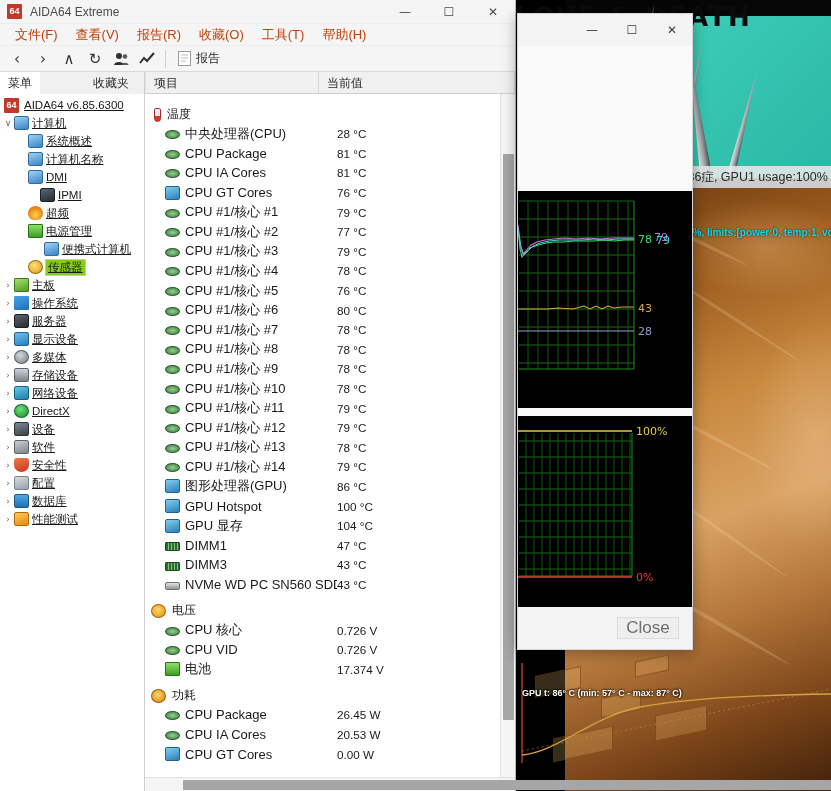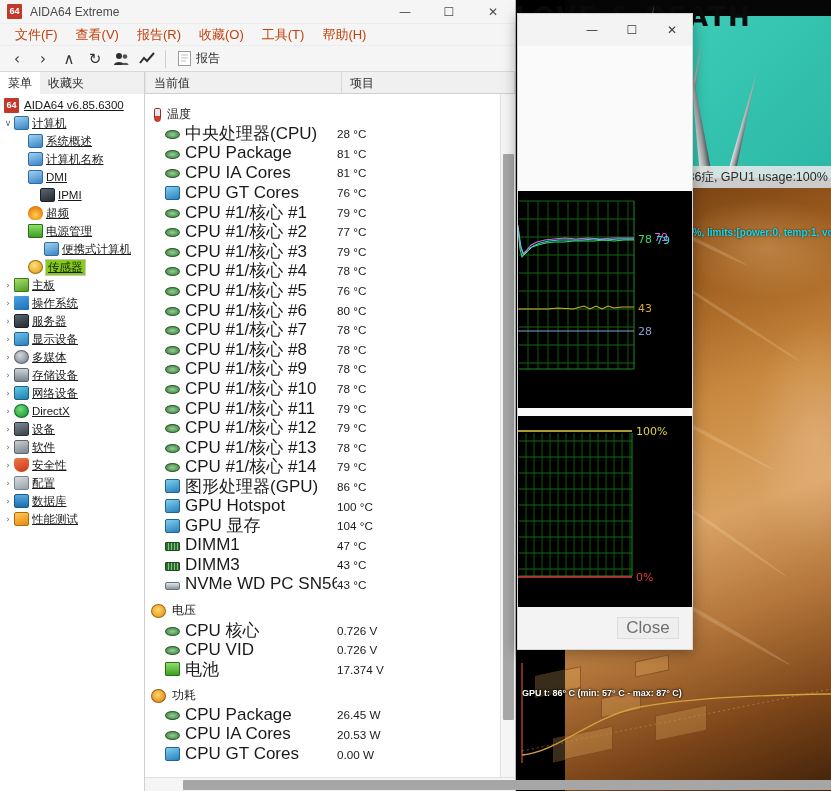--- a/index.html
+++ b/index.html
@@ -122,21 +122,21 @@
   .tb-report { display:flex; align-items:center; gap:5px; padding:0 7px; height:24px; }
   .tb-report-label { font-size:12px; color:#2b2b2b; }
 
   .body-row { flex:1; display:flex; min-height:0; }
 
   
   .tree-pane {
     width:145px; background:#fff; border-right:1px solid #cfcfcf;
     display:flex; flex-direction:column; flex:none;
   }
-  .tree-tabs { display:flex; height:22px; background:#f0f0f0; flex:none; }
+  .tree-tabs { display:flex; height:22px; background:#f0f0f0; flex:none;gap:45px; }
   .tree-tab {
     font-size:12px; color:#2b2b2b; padding:3px 8px 0 8px;
   }
   .tree-tab.active { background:#fff; }
   .tree-scroll { flex:1; overflow:hidden; padding-top:2px; }
   .tnode {
     display:flex; align-items:center; height:18px; font-size:11.5px; color:#1a1a1a;
     white-space:nowrap;
   }
   .tarrow {
@@ -188,21 +188,21 @@
   .rhcell.c1 { width:173px; flex:none; }
   .rhcell.c2 { flex:1; }
   .rlist { flex:1; overflow:hidden; position:relative; padding-top:4px; }
   .sect {
     display:flex; align-items:center; height:19px; margin-top:7px; padding-left:6px;
   }
   .sect .tico { margin-right:6px; }
   .sect-label { font-size:12px; color:#1a1a1a; }
   .row { display:flex; align-items:center; height:19.6px; padding-left:20px; }
   .row .tico { margin-right:5px; }
-  .rname { width:152px; font-size:17px; color:#1a1a1a; white-space:nowrap; overflow:hidden; }
+  .rname { width:152px; font-size:13px; color:#1a1a1a; white-space:nowrap; overflow:hidden; }
   .rval { font-size:11.7px; color:#1a1a1a; }
 
   .vscroll {
     position:absolute; right:0; top:0; width:15px; bottom:0; background:#f5f5f5;
     border-left:1px solid #e0e0e0;
   }
   .vthumb { position:absolute; left:2px; top:60px; width:11px; height:566px; background:#a6a6a6; border-radius:1px; }
   .hscroll {
     height:14px; background:#f5f5f5; border-top:1px solid #e0e0e0; flex:none; position:relative;
   }
@@ -450,22 +450,22 @@
               <div class="tarrow">›</div>
               <div class="tico ic-bench"></div>
               <span class="tlabel">性能测试</span>
             </div>
           </div>
       </div>
     </div>
 
     <div class="report-pane">
       <div class="rheader">
+        <div class="rhcell c1">项目</div>
         <div class="rhcell c2">当前值</div>
-        <div class="rhcell c1">项目</div>
       </div>
       <div class="rlist">
         <div id="sections">
             <div class="sect">
               <div class="tico ic-temp"></div>
               <span class="sect-label">温度</span>
             </div>
             <div class="row">
               <div class="tico ic-cpu"></div>
               <div class="rname">中央处理器(CPU)</div>

